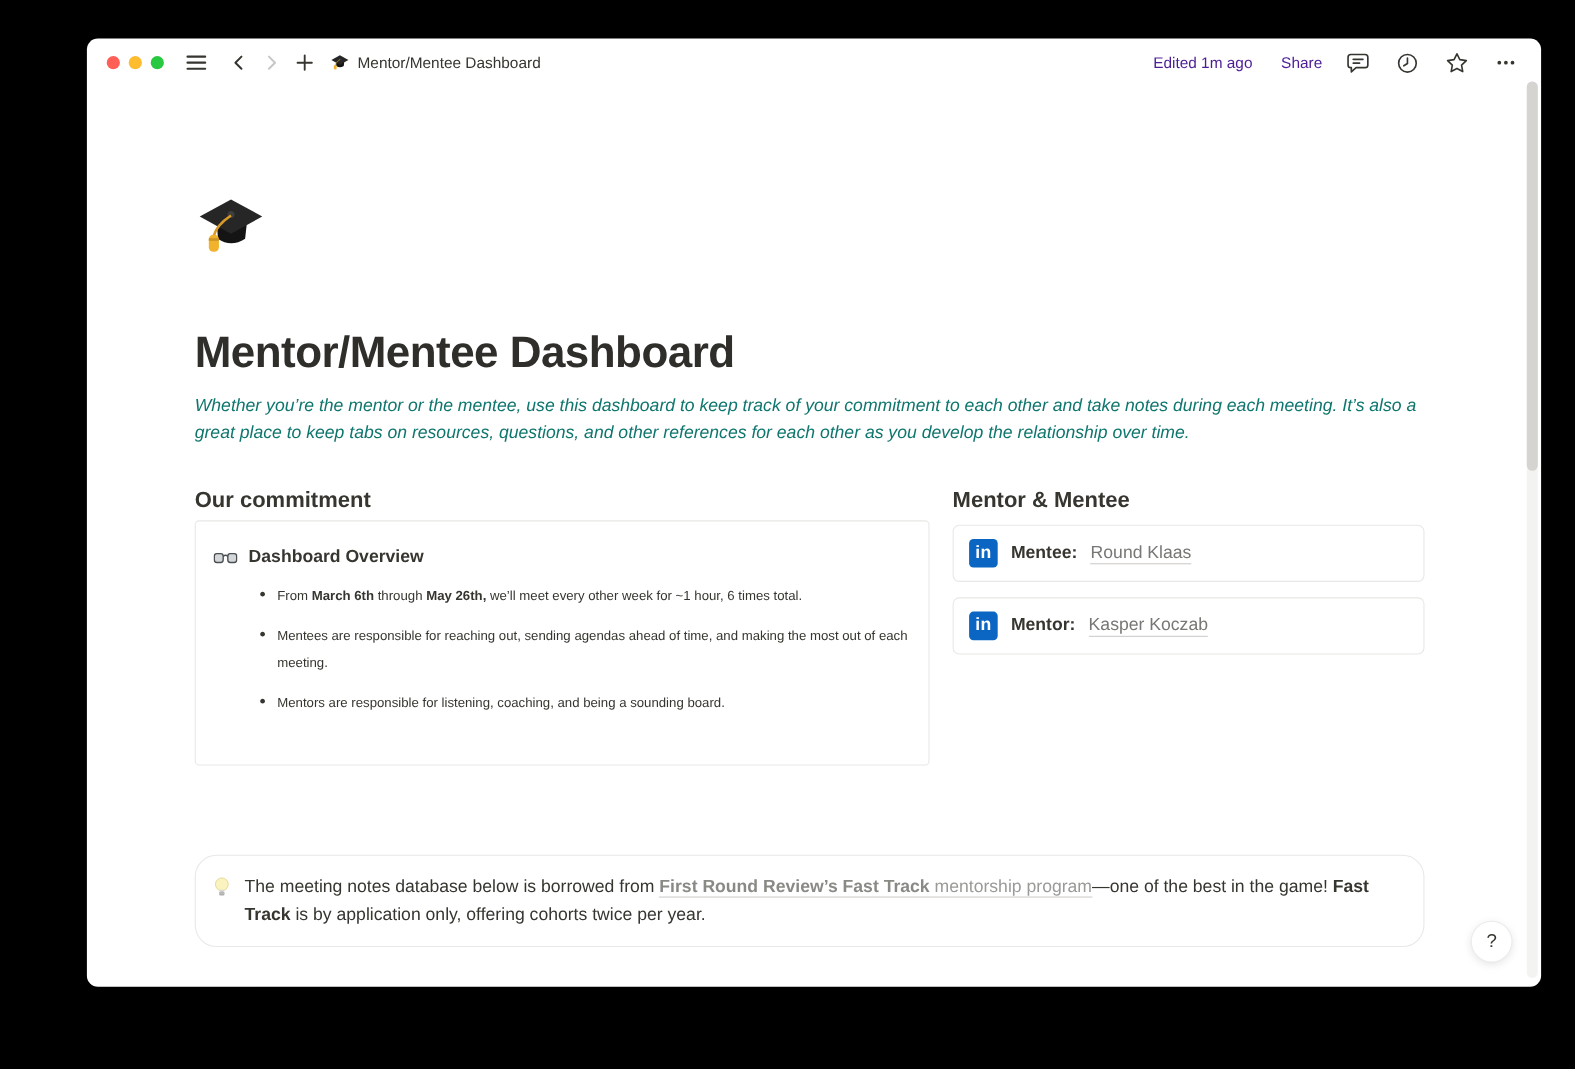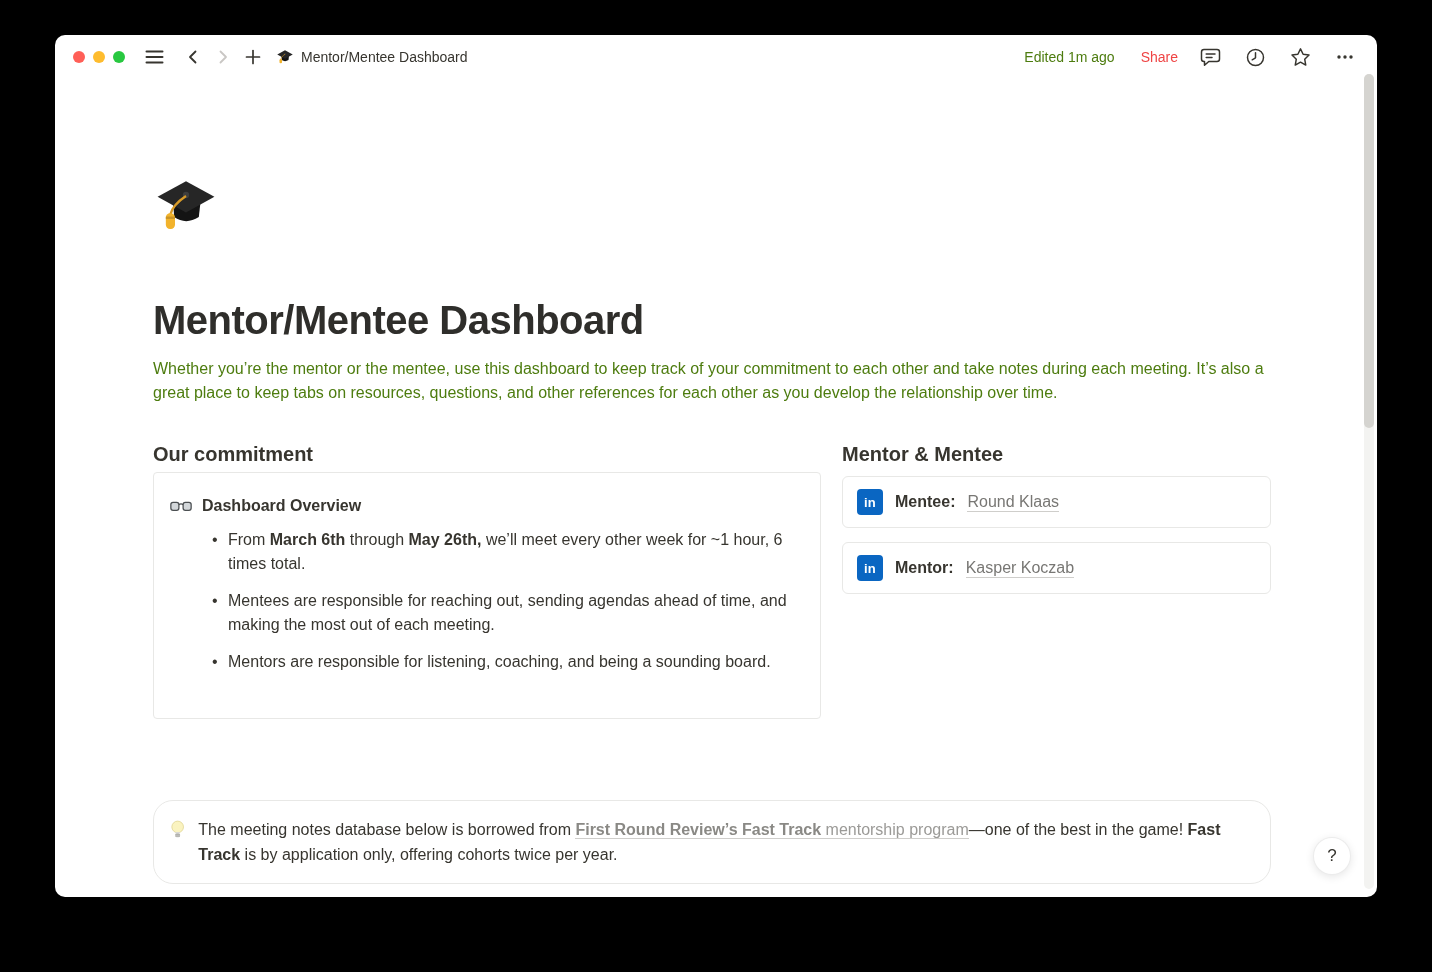--- a/index.html
+++ b/index.html
@@ -1,60 +1,60 @@
 <!DOCTYPE html>
 <html><head>
 <meta charset="utf-8">
 <style>
   * { margin:0; padding:0; box-sizing:border-box; }
   html,body { width:1432px; height:972px; background:#000; overflow:hidden;
     font-family:"Liberation Sans","DejaVu Sans",sans-serif; }
-  .screen { position:relative; width:1281px; height:972px; background:#000; }
+  .screen { position:relative; width:1281px; height:972px; background:#000;margin-left:24px; }
 
   .window { position:absolute; left:55px; top:35px; width:1322px; height:862px;
     background:#fff; border-radius:10px; overflow:hidden; }
 
   
   .topbar { height:44px; display:flex; align-items:center; padding:0 20px 0 18px; }
   .lights { display:flex; gap:8px; align-items:center; }
   .light { width:12px; height:12px; border-radius:50%; }
   .light.red{ background:#FF5F57; } .light.yellow{ background:#FEBC2E; } .light.green{ background:#28C840; }
   .icon-btn { display:flex; align-items:center; justify-content:center; background:none; border:none; cursor:pointer; padding:2px; }
   .menu-btn { margin-left:18px; }
   .nav-back { margin-left:16px; } .nav-fwd { margin-left:8px; } .plus-btn { margin-left:8px; }
   .doc-crumb { margin-left:12px; display:flex; align-items:center; gap:7px; }
   .doc-title { font-size:14px; color:#37352f; font-weight:500; }
   .tb-spacer { flex:1; }
-  .edited { font-size:14px; color:#4d7c0f; }
-  .share-btn { margin-left:26px; font-size:14px; color:#ef4444; background:none; border:none; cursor:pointer; }
+  .edited { font-size:14px; color:#4c1d95; }
+  .share-btn { margin-left:26px; font-size:14px; color:#4c1d95; background:none; border:none; cursor:pointer; }
   .tb-right { margin-left:20px; }
 
   
   .content { position:absolute; top:44px; left:0; right:0; bottom:0; padding:0 106px 0 98px; overflow:hidden; }
   .page-icon { margin-top:94px; width:66px; height:66px; cursor:pointer; }
   .page-title { margin-top:54px; font-size:40px; line-height:47px; font-weight:700; color:#2f2e2b; letter-spacing:-0.5px; }
-  .page-desc { margin-top:13px; font-size:16px; line-height:24px; color:#4d7c0f; max-width:1118px; }
+  .page-desc { margin-top:13px; font-size:16px; line-height:24px; font-style:italic; color:#0f766e; max-width:1118px; }
 
   .cols { margin-top:36px; display:grid; grid-template-columns:668px 1fr; column-gap:21px; }
   .h3 { font-size:20px; line-height:26px; font-weight:700; color:#37352f; }
 
   .overview-box { margin-top:5px; border:1px solid #e8e8e6; border-radius:4px; background:#fff;
     padding:24px 16px 44px 16px; }
   .toggle-row { display:flex; align-items:center; gap:10px; cursor:pointer; }
   .toggle-label { font-size:16px; font-weight:700; color:#37352f; }
   .bullets { margin-top:9px; }
-  .bullet-item { position:relative; padding-left:58px; margin-top:13px; font-size:16px; line-height:24px; color:#37352f; }
+  .bullet-item { position:relative; padding-left:58px; margin-top:13px; font-size:12px; line-height:24px; color:#37352f; }
   .bullet-item::before { content:"•"; position:absolute; left:42px; top:0; font-size:16px; color:#37352f; }
   .b { font-weight:700; }
 
   .people-cards { margin-top:9px; display:flex; flex-direction:column; gap:14px; }
   .person-card { border:1px solid #e8e8e6; border-radius:6px; background:#fff; height:52px;
     display:flex; align-items:center; gap:12px; padding:0 14px; cursor:pointer; }
   .li-badge { width:26px; height:26px; border-radius:4px; background:#0A66C2; color:#fff;
-    display:flex; align-items:center; justify-content:center; font-weight:700; font-size:13px; letter-spacing:0.2px; }
+    display:flex; align-items:center; justify-content:center; font-weight:700; font-size:16px; letter-spacing:0.2px; }
   .person-label { font-size:16px; font-weight:700; color:#37352f; }
   .person-name { font-size:16px; color:#787774; border-bottom:1px solid #cfcecb; cursor:pointer; text-decoration:none; }
 
   .callout { margin-top:81px; border:1px solid #e8e8e6; border-radius:20px; background:#fff;
     padding:16px; display:flex; gap:13px; align-items:flex-start; }
   .callout-text { font-size:16px; line-height:25px; color:#37352f; }
   .callout-link { color:#9b9a97; border-bottom:1px solid #cfcecb; cursor:pointer; }
   .callout-link .lb { font-weight:700; color:#8a8985; }
 
   

